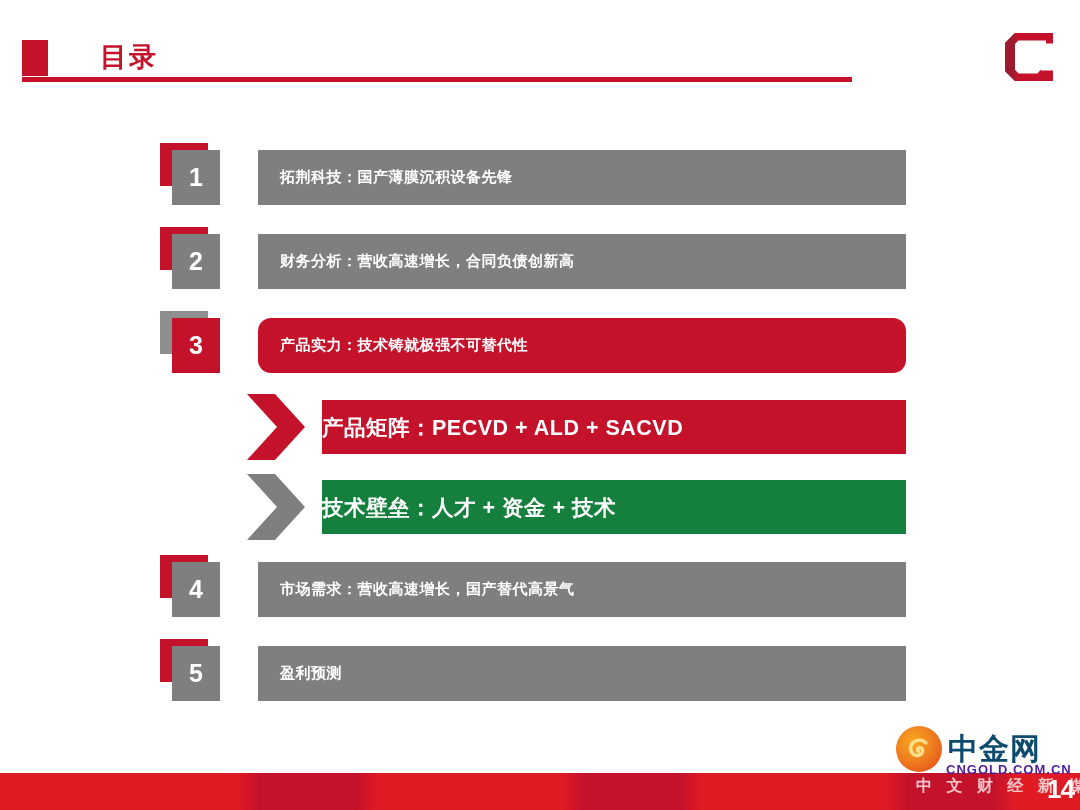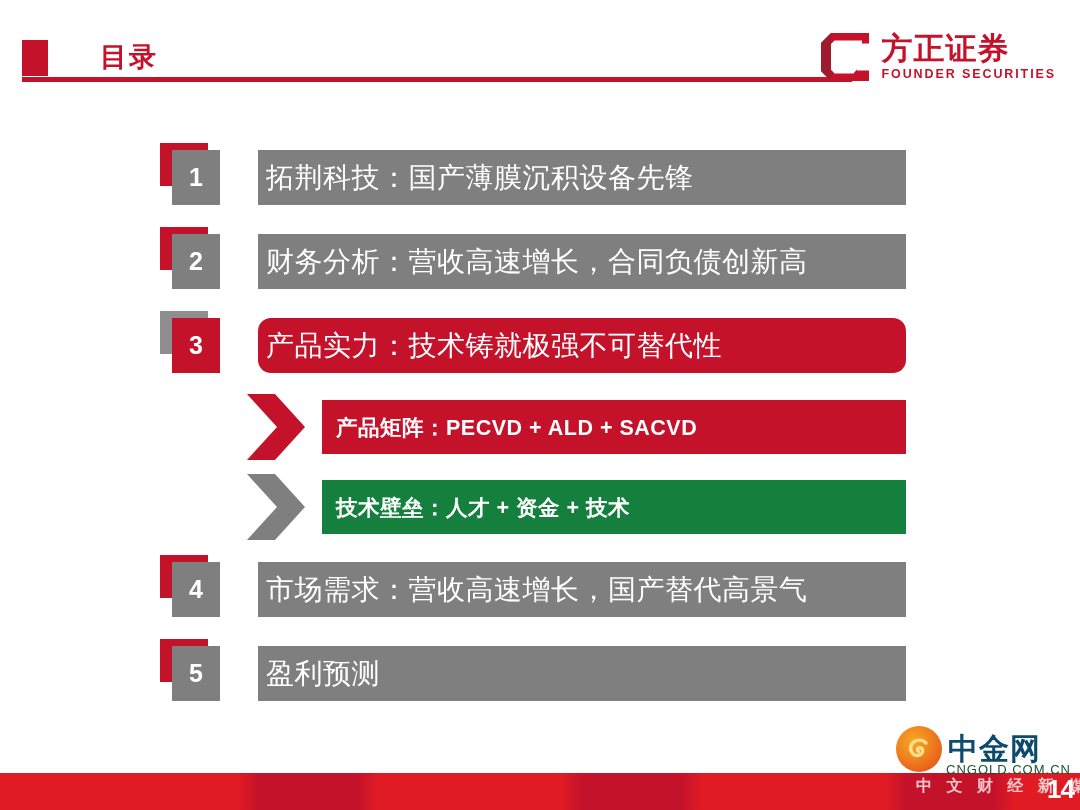--- a/index.html
+++ b/index.html
@@ -148,23 +148,23 @@
     width: 648px;
     height: 55px;
     background: #7F7F7F;
     display: flex;
     align-items: center;
   }
   .toc-row.active .bar { background: #C4122B; border-radius: 13px; }
 
   .bar-label {
     color: #ffffff;
-    font-size: 28px;
-    font-weight: normal;
-    padding-left: 8px;
+    font-size: 15px;
+    font-weight: bold;
+    padding-left: 22px;
     letter-spacing: 0.5px;
     white-space: nowrap;
   }
 
   
   .sub-row {
     position: relative;
     height: 80px;
   }
   .chev {
@@ -182,21 +182,20 @@
     height: 54px;
     background: #C4122B;
     display: flex;
     align-items: center;
   }
   .sub-row.gray .sub-bar { background: #15803d; }
   .sub-label {
     color: #ffffff;
     font-size: 21.5px;
     font-weight: bold;
-    padding-left: 14px;
     letter-spacing: 0.5px;
     white-space: nowrap;
   }
 
   
   .footer-bar {
     position: absolute;
     left: 0;
     bottom: 0;
     width: 1080px;
@@ -247,22 +246,22 @@
     color: #0c4a6e;
     line-height: 34px;
     letter-spacing: 1px;
     white-space: nowrap;
   }
   .wm-url {
     position: absolute;
     left: 50px;
     top: 42px;
     font-size: 13px;
-    font-weight: normal;
-    color: #14532d;
+    font-weight: bold;
+    color: #4c1d95;
     letter-spacing: 1px;
     white-space: nowrap;
     text-align: center;
   }
   .wm-slogan {
     position: absolute;
     left: 20px;
     top: 56px;
     font-size: 16px;
     font-weight: bold;
@@ -293,24 +292,20 @@
 
     <div class="logo">
       <div class="logo-mark">
         <svg width="54" height="54" viewBox="0 0 54 54" aria-hidden="true">
           <polygon points="14,2 52,2 52,14 40,14 40,40 52,40 52,52 14,52 2,40 2,14" fill="none" stroke="#C4122B" stroke-width="0"></polygon>
           <path d="M13,3 L51,3 L51,13.5 L39,13.5 L39,40.5 L51,40.5 L51,51 L13,51 L3,41 L3,13 Z" fill="#C4122B"></path>
           <path d="M16.5,10.5 L44,10.5 L44,33.5 L35.5,43.5 L16.5,43.5 L11.5,38 L11.5,15.5 Z" fill="#ffffff"></path>
           <path d="M13,3 L3,13 L3,41 L13,51 L13,3 Z" fill="#9E1B2F"></path>
         </svg>
       </div>
-      <div class="logo-text-wrap">
-        <div class="logo-cn">方正证券</div>
-        <div class="logo-en">FOUNDER SECURITIES</div>
-      </div>
     </div>
   </div>
 
   <div class="toc">
 
     <div class="toc-row">
       <div class="num-stack">
         <div class="num-shadow"></div>
         <div class="num-front">1</div>
       </div>

